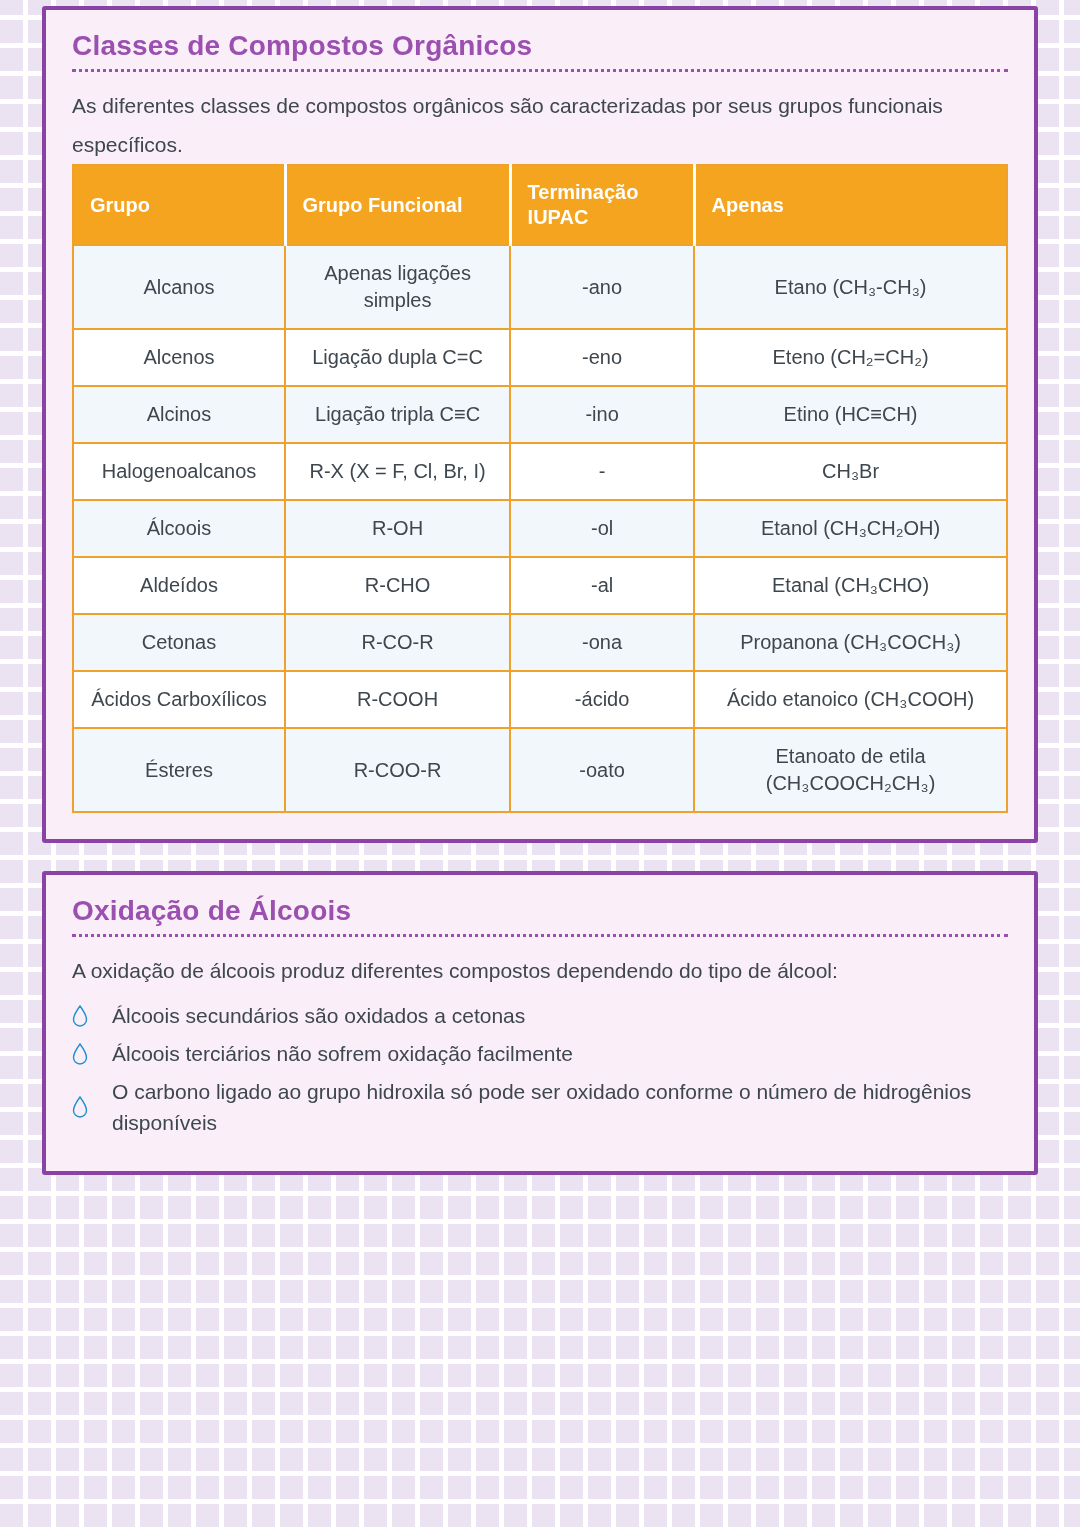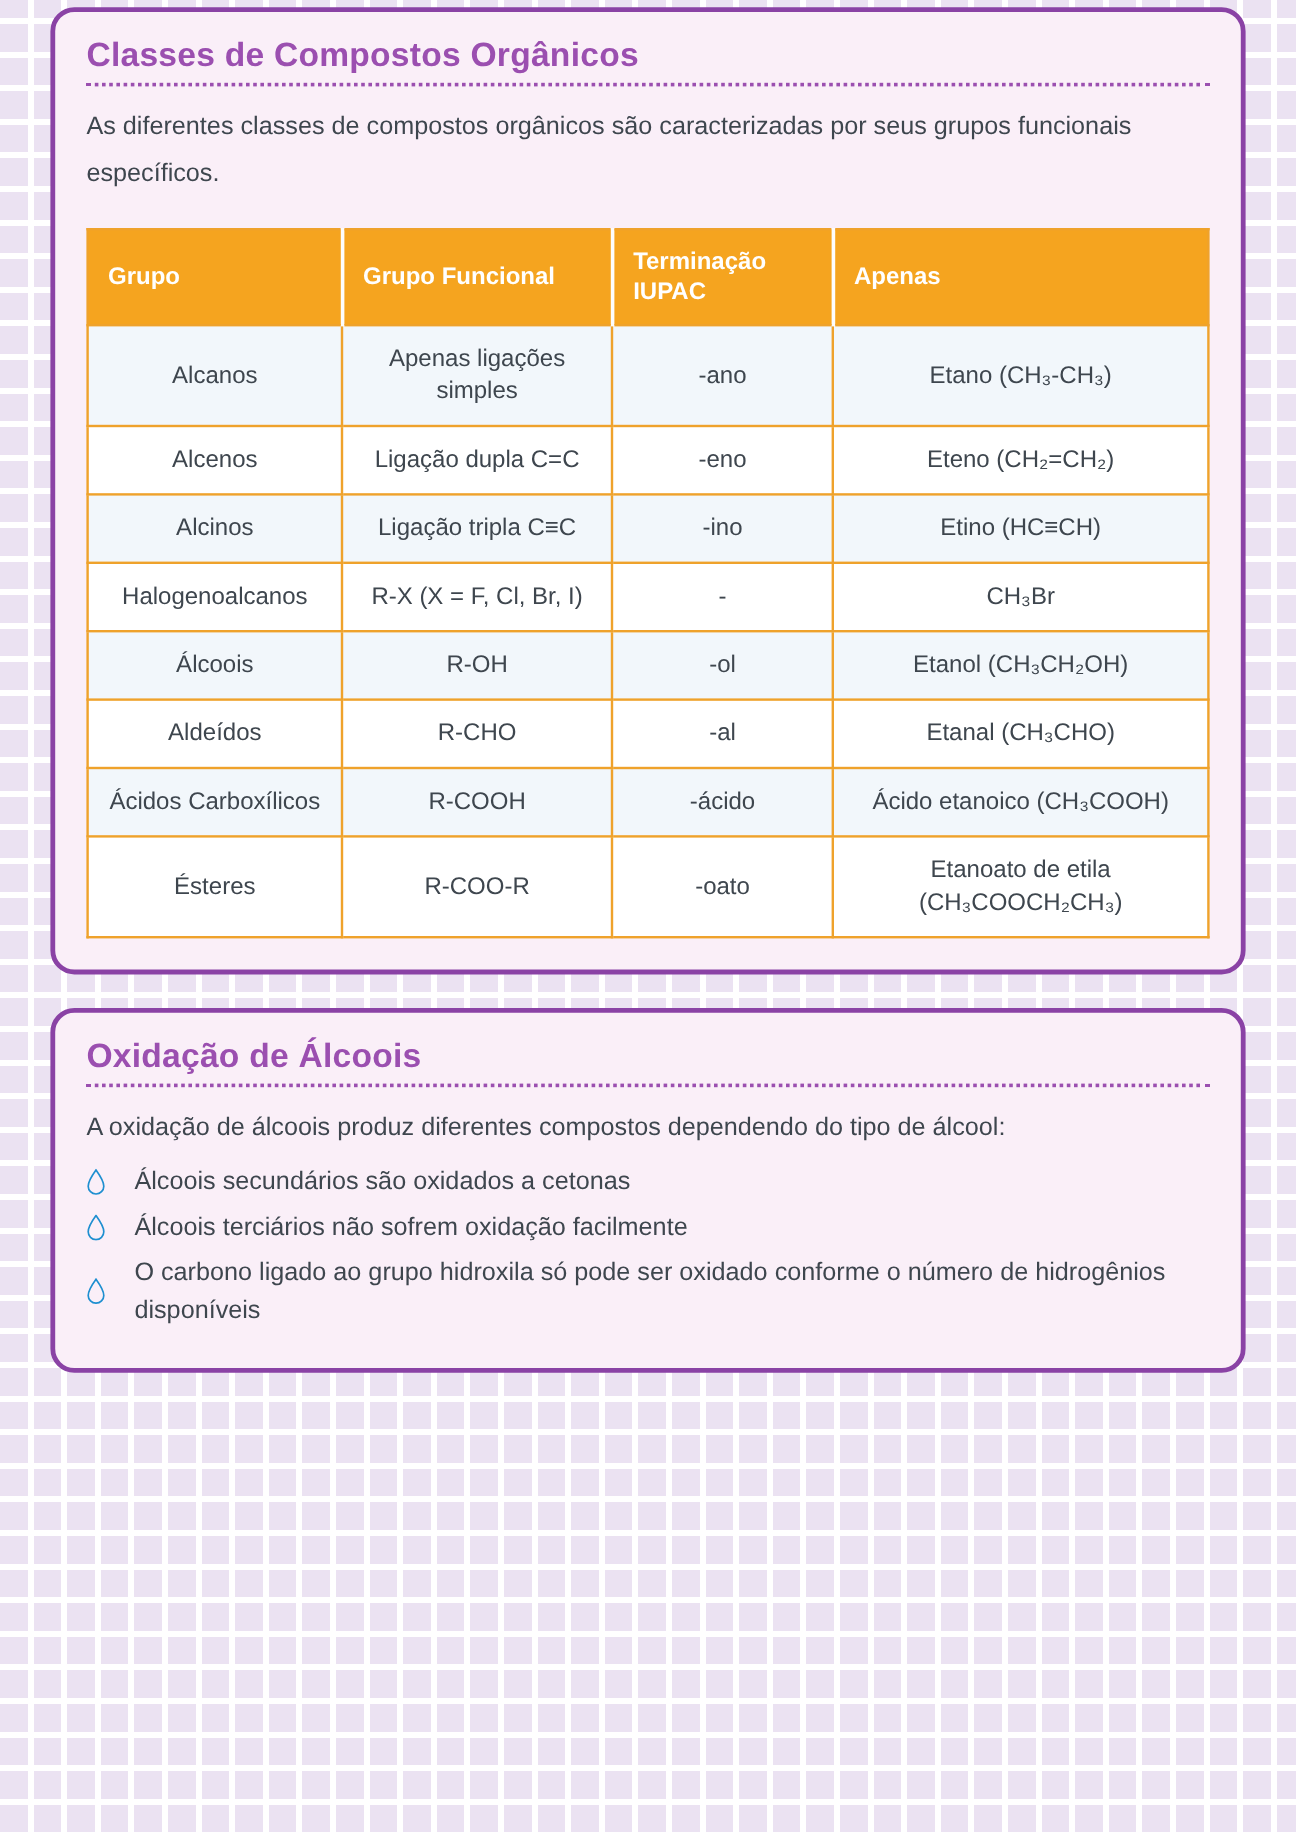--- a/index.html
+++ b/index.html
@@ -9,42 +9,42 @@
     color:#3e464e;
     background-color:#ebe2f2;
     background-image:
       repeating-linear-gradient(0deg, transparent 0 23px, #ffffff 23px 28px),
       repeating-linear-gradient(90deg, transparent 0 23px, #ffffff 23px 28px);
   }
   .page { padding:6px 42px 0 42px; }
   .card {
     background:#faeff8;
     border:4px solid #8a42a5;
-    border-radius:20px;
+    border-radius:3px;
     padding:20px 26px 26px 26px;
   }
   .card + .card { margin-top:28px; }
   .card-title {
     color:#9b4fb0;
     font-size:28px;
     font-weight:bold;
     letter-spacing:.2px;
   }
   .dotted-rule {
     border-bottom:3px dotted #9b4fb0;
     height:10px;
     margin-bottom:14px;
   }
   .intro {
     font-size:21px;
     line-height:39px;
     color:#3e464e;
     margin:8px 0 0 0;
   }
-  .intro.mb { margin-bottom:26px; }
+  .intro.mb { }
 
   table.classes-table {
     width:100%;
     border-collapse:collapse;
     border:2px solid #efa22b;
     font-size:20px;
   }
   .classes-table th {
     background:#f5a41f;
     color:#ffffff;
@@ -136,20 +136,26 @@
           <td>Álcoois</td>
           <td>R-OH</td>
           <td>-ol</td>
           <td>Etanol (CH₃CH₂OH)</td>
         </tr>
         <tr>
           <td>Aldeídos</td>
           <td>R-CHO</td>
           <td>-al</td>
           <td>Etanal (CH₃CHO)</td>
+        </tr>
+        <tr>
+          <td>Cetonas</td>
+          <td>R-CO-R</td>
+          <td>-ona</td>
+          <td>Propanona (CH₃COCH₃)</td>
         </tr>
         <tr>
           <td>Ácidos Carboxílicos</td>
           <td>R-COOH</td>
           <td>-ácido</td>
           <td>Ácido etanoico (CH₃COOH)</td>
         </tr>
         <tr>
           <td>Ésteres</td>
           <td>R-COO-R</td>

